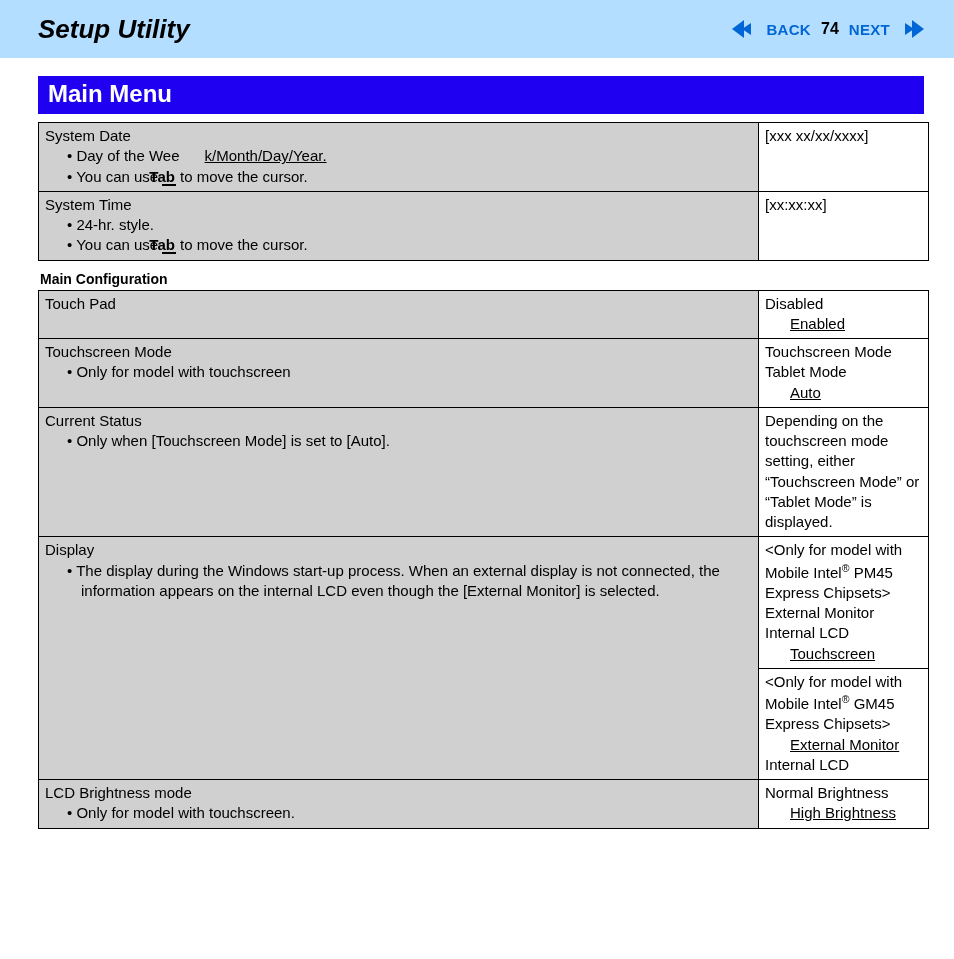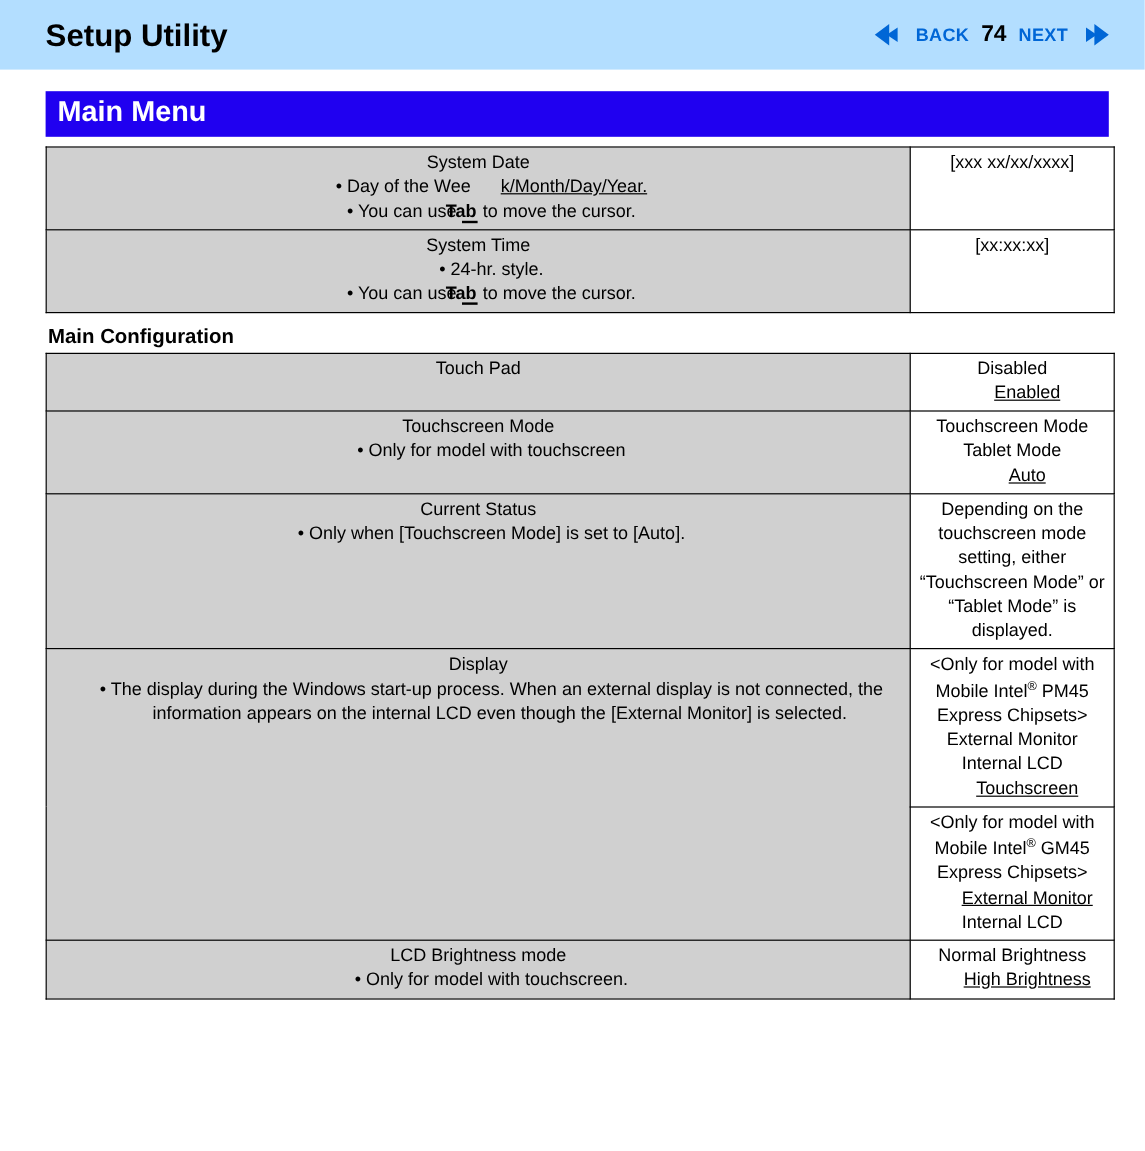--- a/index.html
+++ b/index.html
@@ -16,24 +16,25 @@
     background: #b3deff;
     height: 58px;
     display: flex;
     align-items: center;
     padding: 0 30px 0 38px;
     justify-content: space-between;
   }
   .header h1 {
     font-size: 26px;
     font-weight: bold;
+    font-style: italic;
     color: #000;
   }
   .nav { display: flex; align-items: center; gap: 6px; color: #0066d6; font-size: 15px; }
-  .nav .pg { color: #000; font-weight: bold; font-size: 19px; margin: 0 4px; }
+  .nav .pg { color: #000; font-weight: bold; font-size: 16px; margin: 0 4px; }
   .nav a { color: #0066d6; font-weight: bold; letter-spacing: 0.3px; }
   .arrow {
     width: 28px; height: 18px; display:inline-block; position:relative;
   }
   .arrow::before, .arrow::after{ content:""; position:absolute; }
   .arrow.left::before{
     left:0; top:0; border-top:9px solid transparent; border-bottom:9px solid transparent;
     border-right:12px solid #0066d6;
   }
   .arrow.left::after{
@@ -55,21 +56,20 @@
     font-size: 24px;
     font-weight: bold;
     padding: 4px 24px 6px 10px;
     margin-bottom: 8px;
   }
   .note { text-align: right; font-size: 15px; margin-bottom: 2px; }
   table.spec {
     width: 100%;
     border-collapse: collapse;
     table-layout: fixed;
-    text-align: center;
   }
   table.spec td {
     border: 1px solid #000;
     vertical-align: top;
     padding: 3px 6px 4px 6px;
     font-size: 15px;
     line-height: 1.35;
   }
   table.spec td.left { background: #d0d0d0; }
   table.spec col.c1 { width: 720px; }
@@ -79,21 +79,21 @@
   .bullets li::before { content: "•  "; }
   .tab-key {
     display: inline-block;
     font-family: Liberation Sans, sans-serif;
     font-weight: 900;
     border-bottom: 2.5px solid #000;
     line-height: 1;
     padding: 0 1px;
   }
   .u { text-decoration: underline; margin-left: 25px; }
-  .subhead { font-weight: bold; margin: 10px 0 3px 2px; font-size: 17px; }
+  .subhead { font-weight: bold; margin: 10px 0 3px 2px; font-size: 14px; }
   sup { font-size: 0.7em; }
 </style>
 </head>
 <body>
 
 <div class="header">
   <h1>Setup Utility</h1>
   <div class="nav">
     <span class="arrow left"></span>
     <a>BACK</a>

